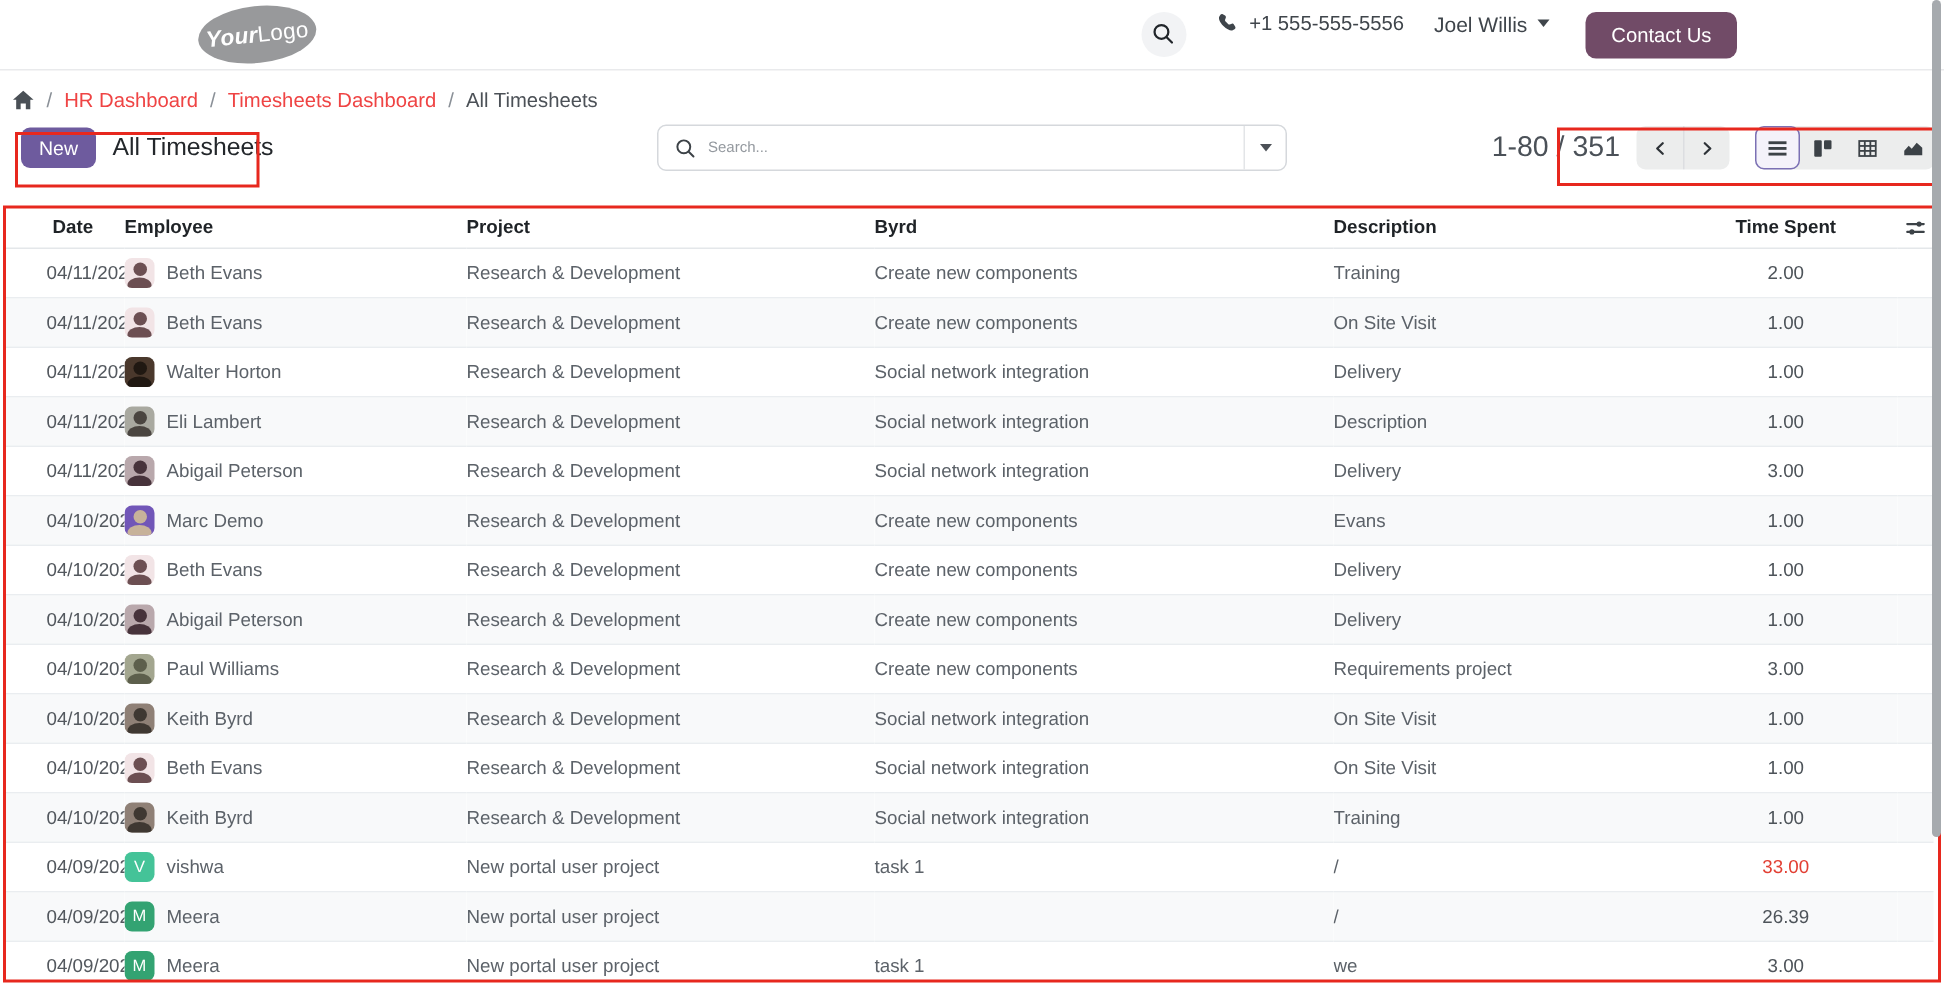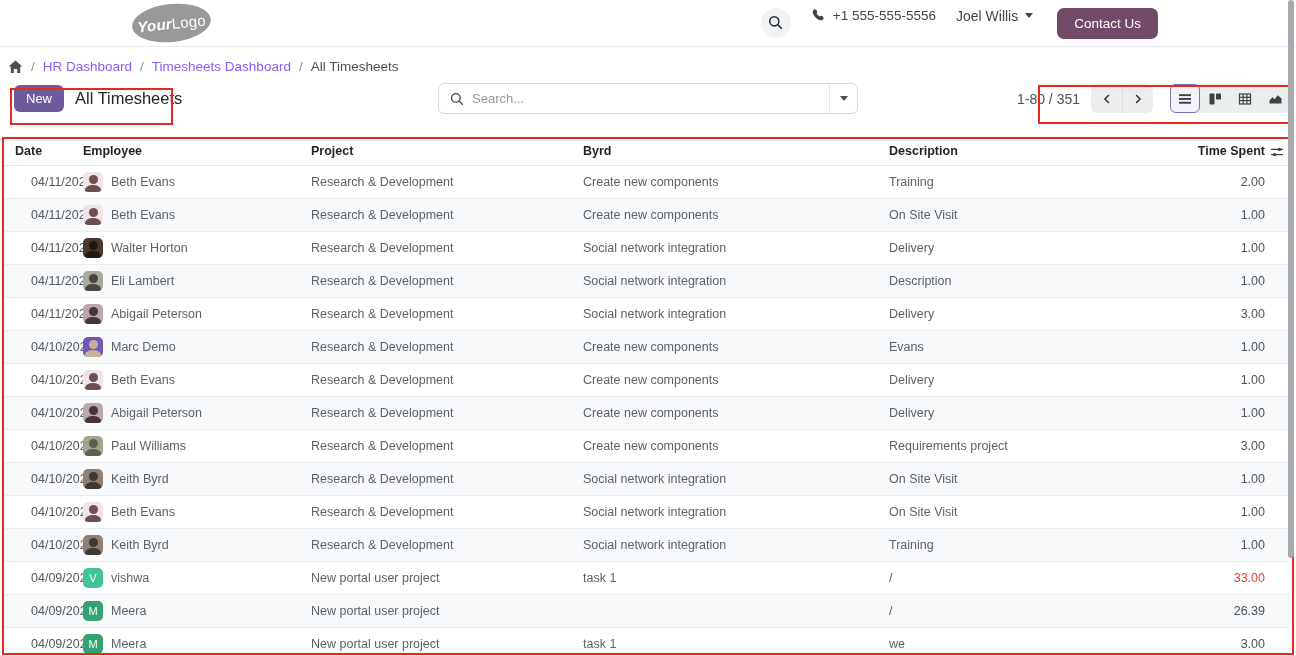--- a/index.html
+++ b/index.html
@@ -24,60 +24,60 @@
   .phone-item { display:flex; align-items:center; gap:8px; font-size:13.5px; color:#3f454b; cursor:pointer; }
   .user-item { display:flex; align-items:center; gap:7px; font-size:14px; color:#3f454b; cursor:pointer; margin-right:4px;}
   .caret { width:0; height:0; border-left:4px solid transparent; border-right:4px solid transparent;
            border-top:5px solid #3f454b; }
   .contact-btn { background:#714B67; color:#fff; font-size:13.5px; padding:8px 17px;
                  border:none; border-radius:7px; cursor:pointer; }
   
   .breadcrumb { display:flex; align-items:center; gap:8px; padding:12px 8px 4px 8px;
                 font-size:13.5px; }
   .breadcrumb .sep { color:#8a9097; }
-  .crumb-link { color:#8b5cf6; cursor:pointer; }
+  .crumb-link { color:#ef4444; cursor:pointer; }
   .crumb-current { color:#4c5157; }
   
   .control-panel { position:relative; height:48px; }
   .cp-left { position:absolute; left:14px; top:7px; display:flex; align-items:center; gap:11px; }
   .new-btn { background:#6e5b9e; color:#fff; border:none; border-radius:6px;
              font-size:13px; padding:6px 12px; cursor:pointer; }
   .cp-title { font-size:16.5px; color:#23272b; }
   .searchbar { position:absolute; left:438px; top:5px; width:420px; height:31px;
                border:1px solid #d5d8dc; border-radius:6px; display:flex; align-items:center;
                background:#fff; }
-  .searchbar input { flex:1; border:none; outline:none; font-size:13px; color:#7f1d1d;
+  .searchbar input { flex:1; border:none; outline:none; font-size:10px; color:#7f1d1d;
                      font-family:inherit; background:transparent; }
   .searchbar input::placeholder { color:#94999f; }
   .search-glyph { margin:0 8px 0 11px; display:flex; }
   .sb-divider { width:1px; height:29px; background:#e3e5e8; }
   .sb-caret-btn { width:27px; height:29px; display:flex; align-items:center; justify-content:center; cursor:pointer; }
   .sb-caret-btn .caret { border-top-color:#4c5157; }
   .cp-right { position:absolute; right:6px; top:6px; display:flex; align-items:center; }
-  .pager-value { font-size:14px; color:#4b5158; margin-right:11px; }
+  .pager-value { font-size:19px; color:#4b5158; margin-right:11px; }
   .pager-btns { display:flex; background:#eceded; border-radius:6px; overflow:hidden; }
   .pager-btn { width:31px; height:29px; display:flex; align-items:center; justify-content:center;
                cursor:pointer; border:none; background:transparent; }
   .pager-btn + .pager-btn { border-left:1px solid #dcdee1; }
   .switcher { display:flex; background:#eceded; border-radius:6px; margin-left:17px; }
   .switch-btn { width:30px; height:29px; display:flex; align-items:center; justify-content:center;
                 cursor:pointer; border:1px solid transparent; border-radius:6px; }
   .switch-btn.active { background:#f4f2fa; border-color:#7b70b4; }
   
   .table-wrap { position:absolute; top:138px; left:3px; width:1288px; }
   table { border-collapse:collapse; table-layout:fixed; width:1286px; font-size:12.5px; }
   thead th { font-weight:bold; color:#1f2327; text-align:left; height:27px;
              border-bottom:1px solid #e4e7ea; background:#fff; cursor:pointer; font-size:12.5px; }
-  th.col-date { padding-left:12px;margin-top:39px; }
+  th.col-date { padding-left:32px;margin-top:39px; }
   td.col-date { padding-left:28px; color:#53585e; }
   tbody td { height:33px; border-bottom:1px solid #eaedf0; color:#5c6269;
              white-space:nowrap; overflow:hidden; }
   tbody tr { cursor:pointer; }
   tbody tr.even td { background:#f8f9fa; }
-  th.col-num, td.col-num { text-align:right; }
+  th.col-num, td.col-num { text-align:center; }
   td.col-num { color:#4e545a; }
   td.col-num.danger { color:#e23f33; }
   .emp-cell { display:flex; align-items:center; gap:8px; }
   .avatar { width:20px; height:20px; border-radius:5px; flex:none; position:relative;
             overflow:hidden; display:flex; align-items:center; justify-content:center; }
   .avatar.initial { color:#fff; font-size:11px; }
   .avatar.photo::before { content:""; position:absolute; width:9px; height:9px; border-radius:50%;
                           background:var(--fg); top:3px; left:5.5px; }
   .avatar.photo::after { content:""; position:absolute; width:16px; height:10px;
                          border-radius:50% 50% 0 0; background:var(--fg); bottom:-3px; left:2px; }

